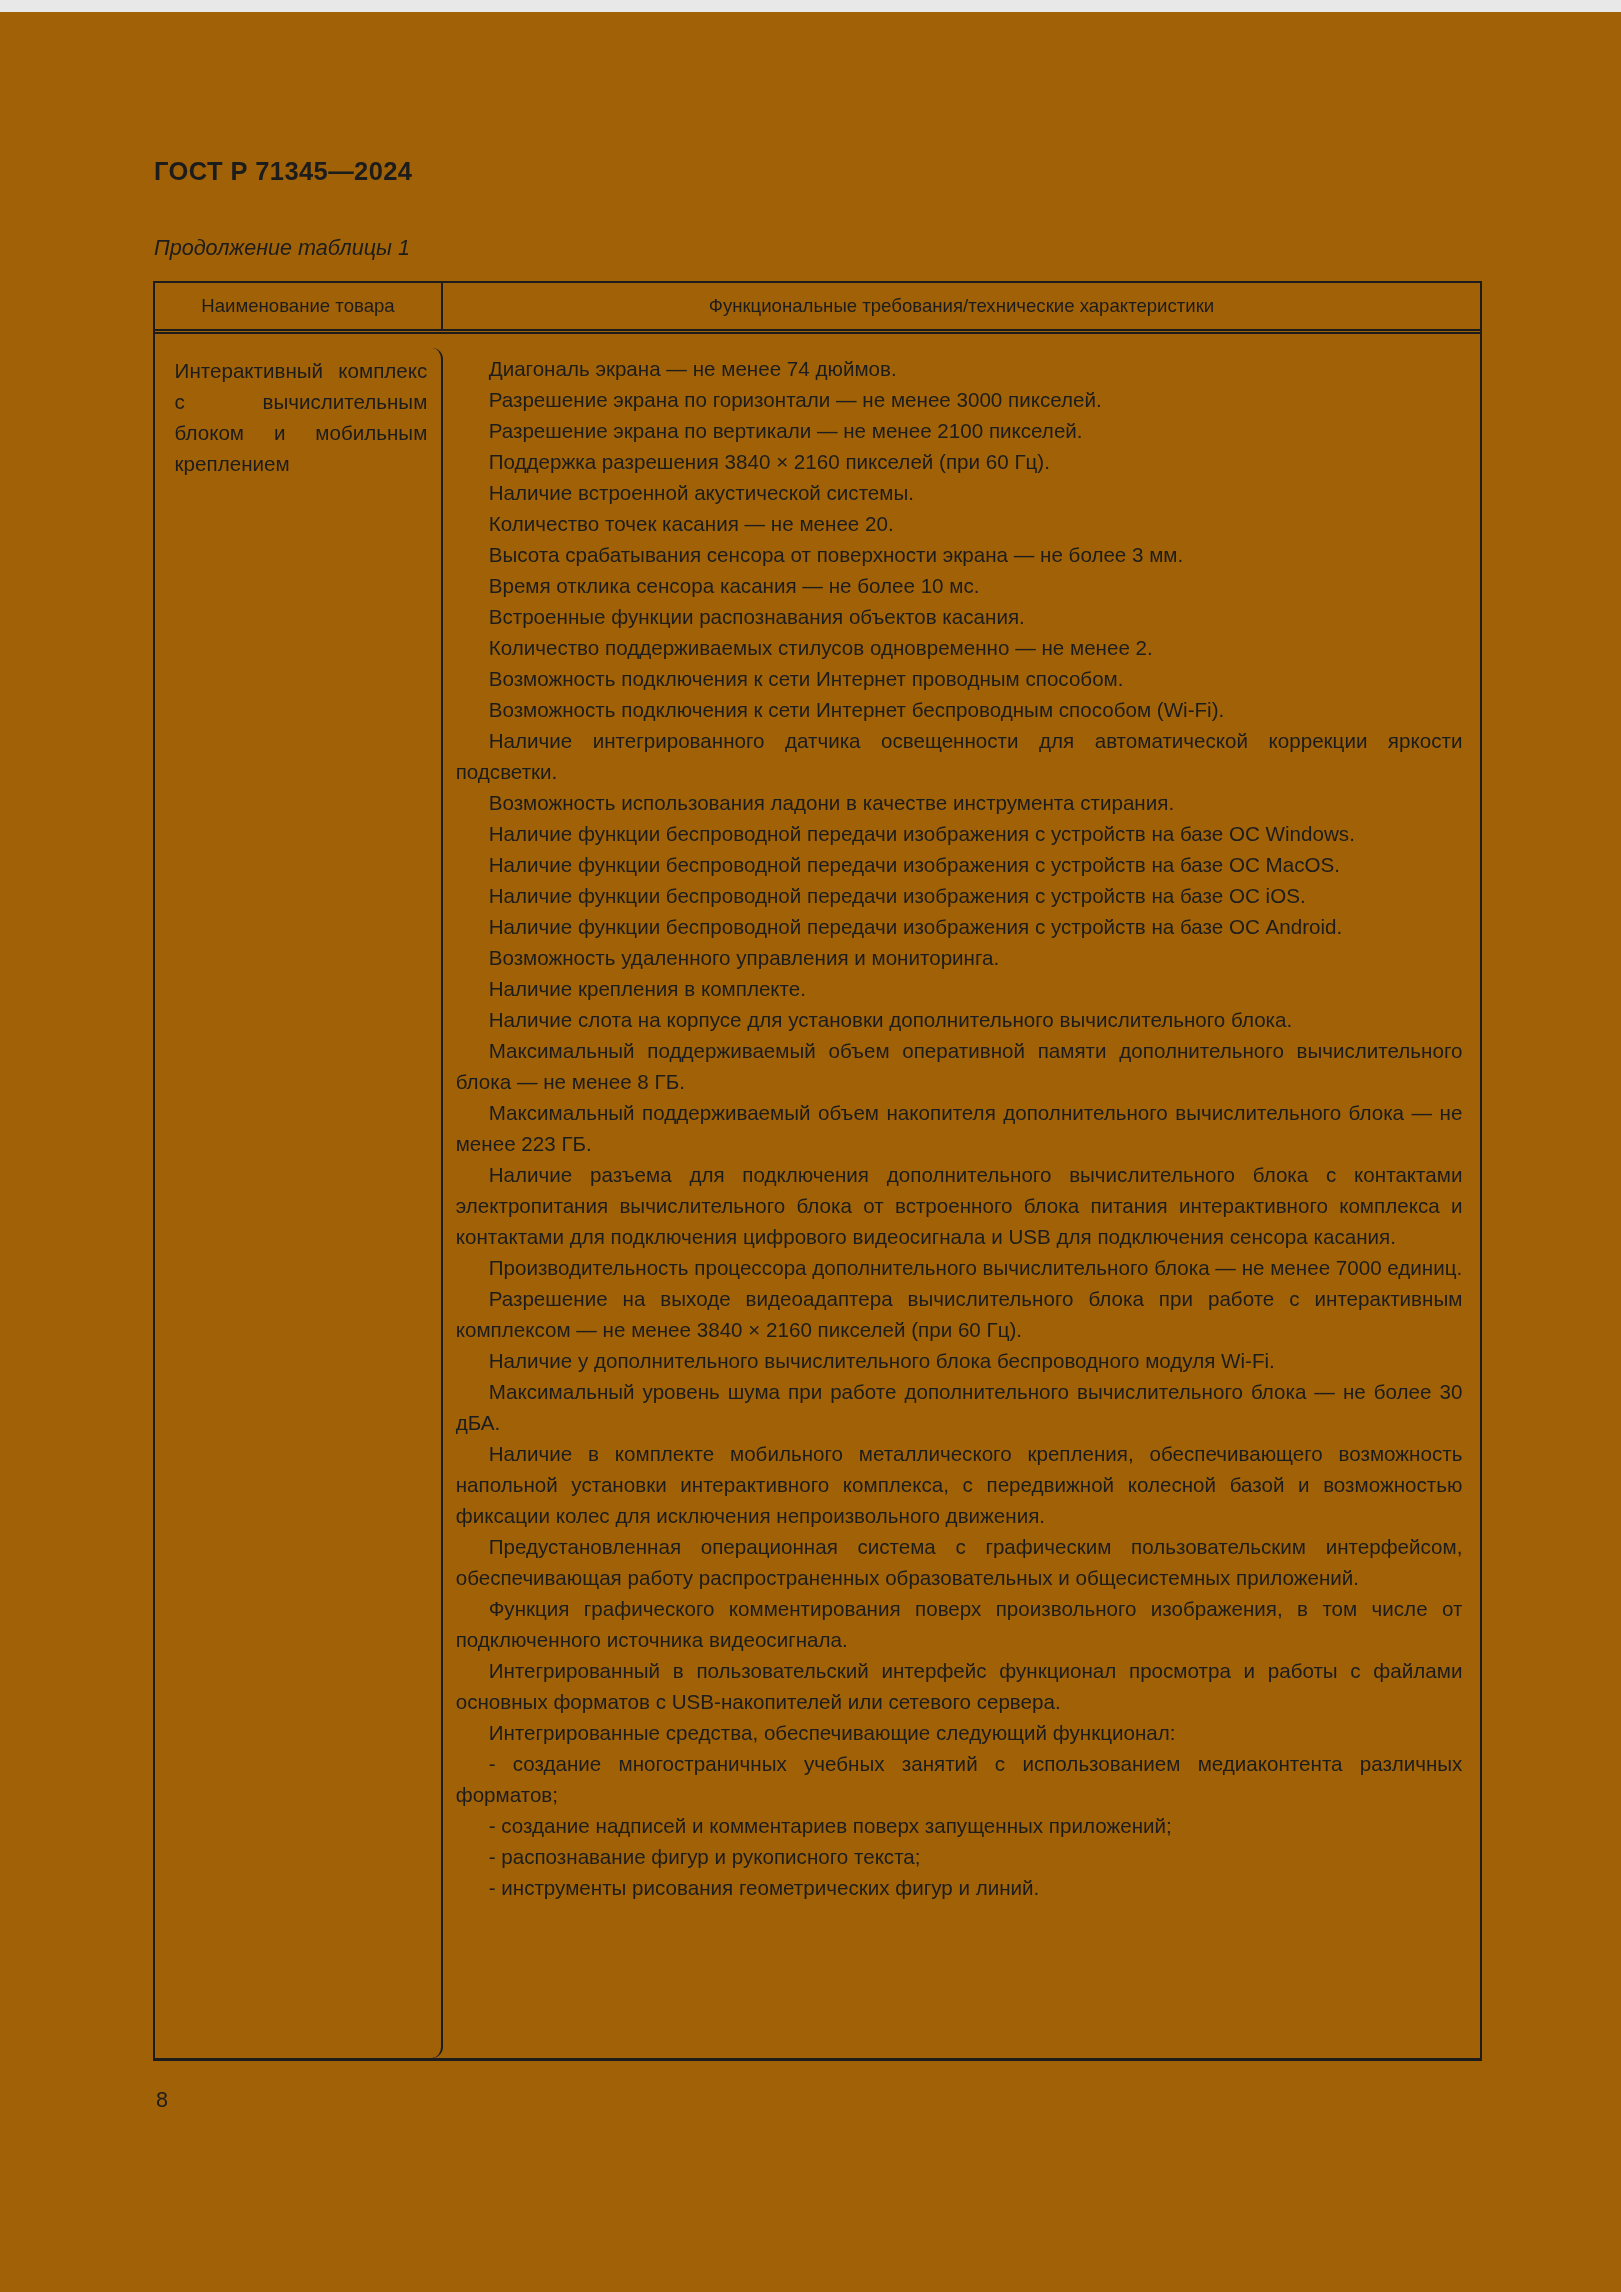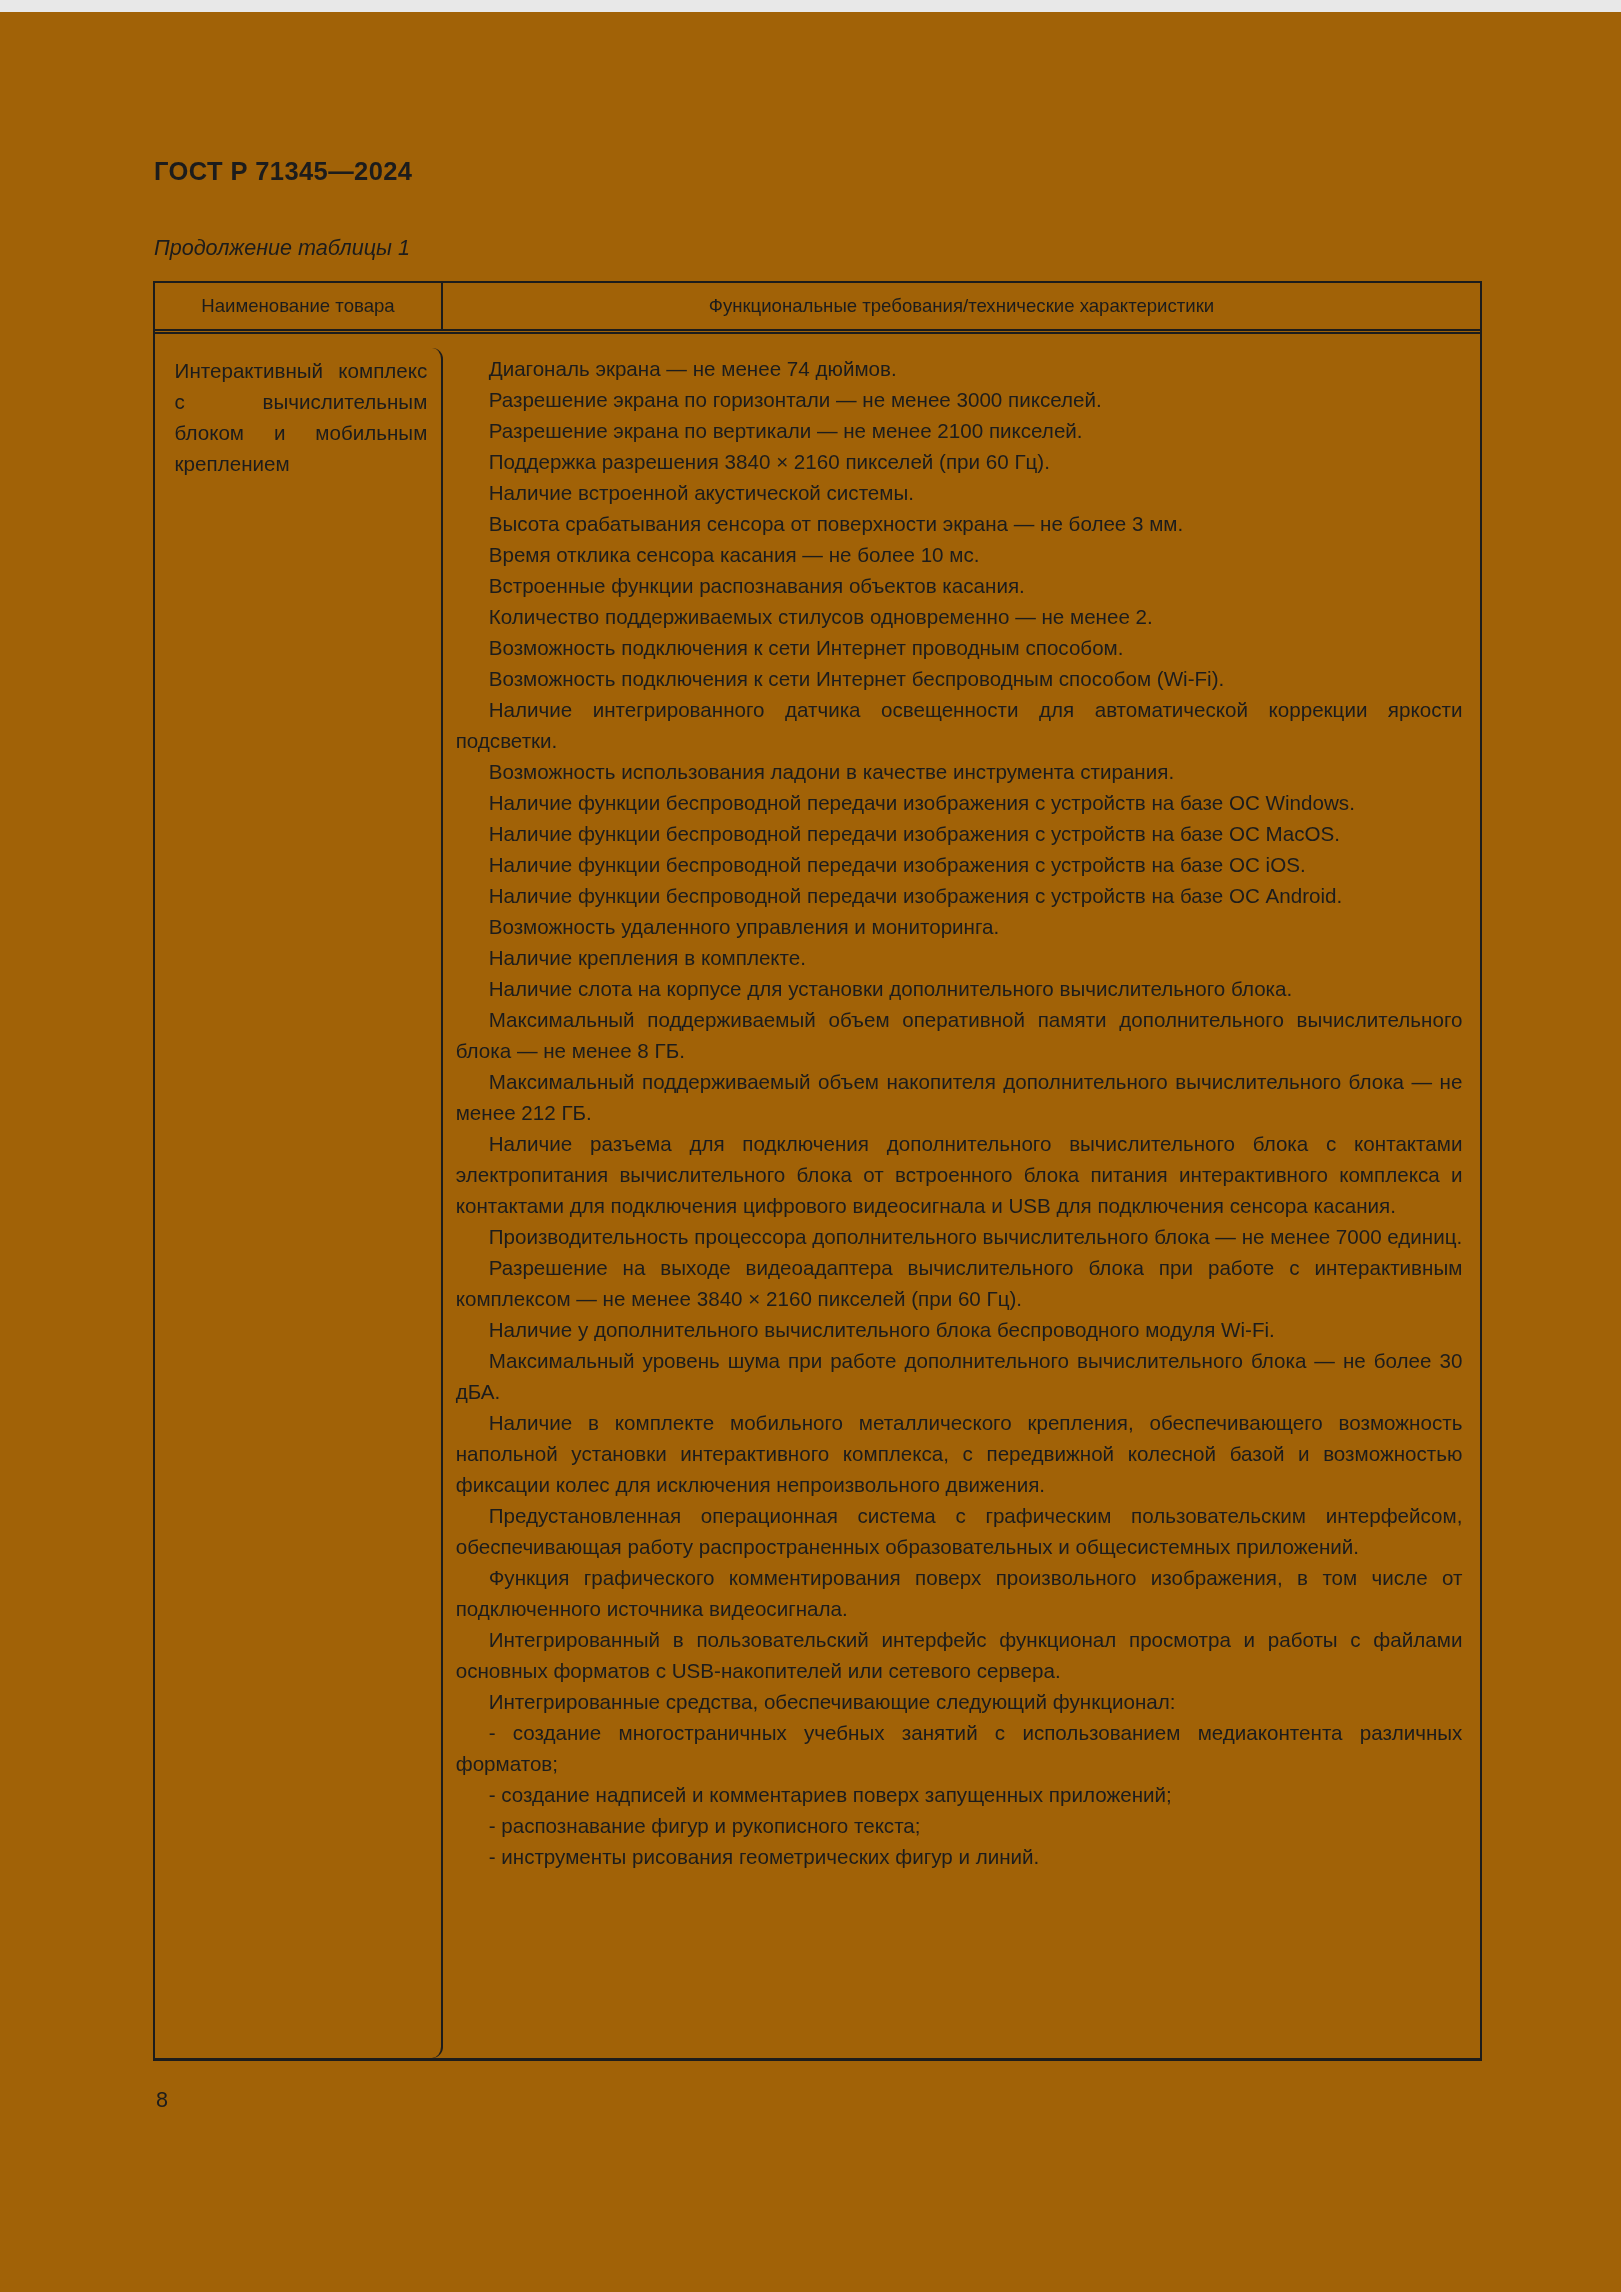--- a/index.html
+++ b/index.html
@@ -115,37 +115,38 @@
 
       <div class="tbody">
         <div class="td td-left">Интерактивный комплекс с вычислительным блоком и мобильным креплением</div>
         <div class="td td-right">
 
         <p>Диагональ экрана — не менее 74 дюймов.</p>
             <p>Разрешение экрана по горизонтали — не менее 3000 пикселей.</p>
             <p>Разрешение экрана по вертикали — не менее 2100 пикселей.</p>
             <p>Поддержка разрешения 3840 × 2160 пикселей (при 60 Гц).</p>
             <p>Наличие встроенной акустической системы.</p>
+            <p>Количество точек касания — не менее 20.</p>
             <p>Высота срабатывания сенсора от поверхности экрана — не более 3 мм.</p>
             <p>Время отклика сенсора касания — не более 10 мс.</p>
             <p>Встроенные функции распознавания объектов касания.</p>
             <p>Количество поддерживаемых стилусов одновременно — не менее 2.</p>
             <p>Возможность подключения к сети Интернет проводным способом.</p>
             <p>Возможность подключения к сети Интернет беспроводным способом (Wi-Fi).</p>
             <p>Наличие интегрированного датчика освещенности для автоматической коррекции яркости подсветки.</p>
             <p>Возможность использования ладони в качестве инструмента стирания.</p>
             <p>Наличие функции беспроводной передачи изображения с устройств на базе ОС Windows.</p>
             <p>Наличие функции беспроводной передачи изображения с устройств на базе ОС MacOS.</p>
             <p>Наличие функции беспроводной передачи изображения с устройств на базе ОС iOS.</p>
             <p>Наличие функции беспроводной передачи изображения с устройств на базе ОС Android.</p>
             <p>Возможность удаленного управления и мониторинга.</p>
             <p>Наличие крепления в комплекте.</p>
             <p>Наличие слота на корпусе для установки дополнительного вычислительного блока.</p>
             <p>Максимальный поддерживаемый объем оперативной памяти дополнительного вычислительного блока — не менее 8 ГБ.</p>
-            <p>Максимальный поддерживаемый объем накопителя дополнительного вычислительного блока — не менее 212 ГБ.</p>
+            <p>Максимальный поддерживаемый объем накопителя дополнительного вычислительного блока — не менее 223 ГБ.</p>
             <p>Наличие разъема для подключения дополнительного вычислительного блока с контактами электропитания вычислительного блока от встроенного блока питания интерактивного комплекса и контактами для подключения цифрового видеосигнала и USB для подключения сенсора касания.</p>
             <p>Производительность процессора дополнительного вычислительного блока — не менее 7000 единиц.</p>
             <p>Разрешение на выходе видеоадаптера вычислительного блока при работе с интерактивным комплексом — не менее 3840 × 2160 пикселей (при 60 Гц).</p>
             <p>Наличие у дополнительного вычислительного блока беспроводного модуля Wi-Fi.</p>
             <p>Максимальный уровень шума при работе дополнительного вычислительного блока — не более 30 дБА.</p>
             <p>Наличие в комплекте мобильного металлического крепления, обеспечивающего возможность напольной установки интерактивного комплекса, с передвижной колесной базой и возможностью фиксации колес для исключения непроизвольного движения.</p>
             <p>Предустановленная операционная система с графическим пользовательским интерфейсом, обеспечивающая работу распространенных образовательных и общесистемных приложений.</p>
             <p>Функция графического комментирования поверх произвольного изображения, в том числе от подключенного источника видеосигнала.</p>
             <p>Интегрированный в пользовательский интерфейс функционал просмотра и работы с файлами основных форматов с USB-накопителей или сетевого сервера.</p>
             <p>Интегрированные средства, обеспечивающие следующий функционал:</p>

